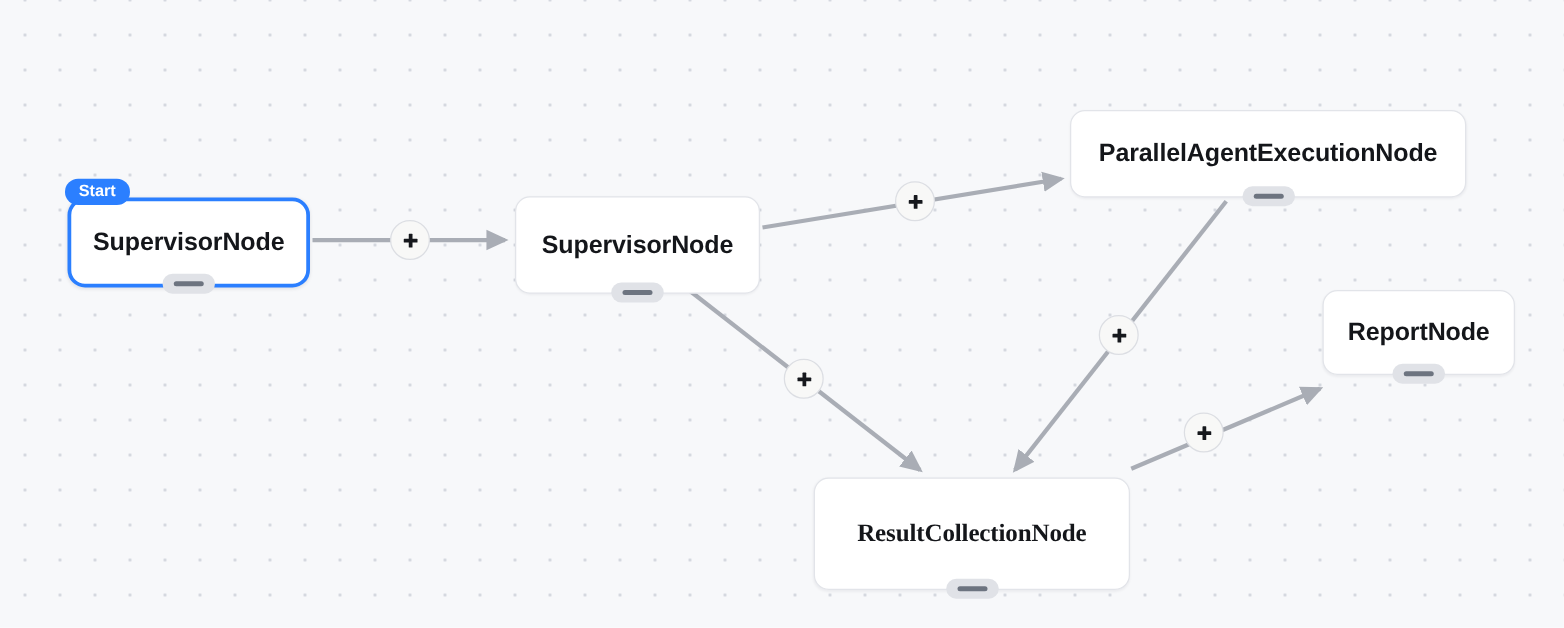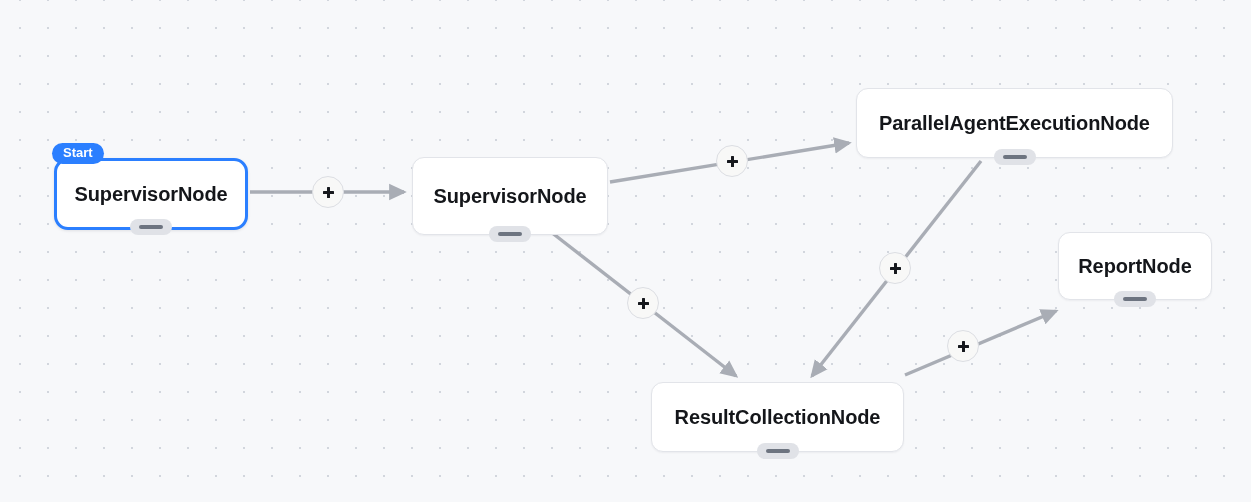--- a/index.html
+++ b/index.html
@@ -169,21 +169,21 @@
     </span>
   </div>
 
   <div class="node" style="left:856px; top:88px; width:317px; height:70px;">
     <span class="label">ParallelAgentExecutionNode</span>
     <span class="handle">
       <span class="bar"></span>
     </span>
   </div>
 
-  <div class="node" style="left:651px; top:382px; width:253px; height:70px;">
+  <div class="node" style="left:651px; top:382px; width:253px; height:90px;font-family:Liberation Serif, serif;">
     <span class="label">ResultCollectionNode</span>
     <span class="handle">
       <span class="bar"></span>
     </span>
   </div>
 
   <div class="node" style="left:1058px; top:232px; width:154px; height:68px;">
     <span class="label">ReportNode</span>
     <span class="handle">
       <span class="bar"></span>

